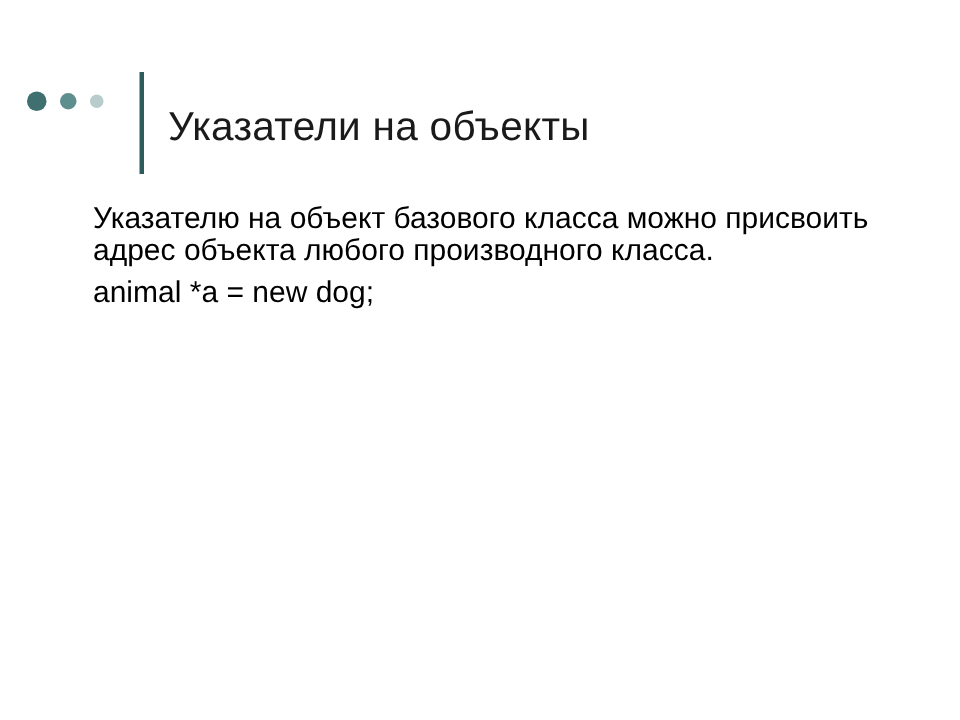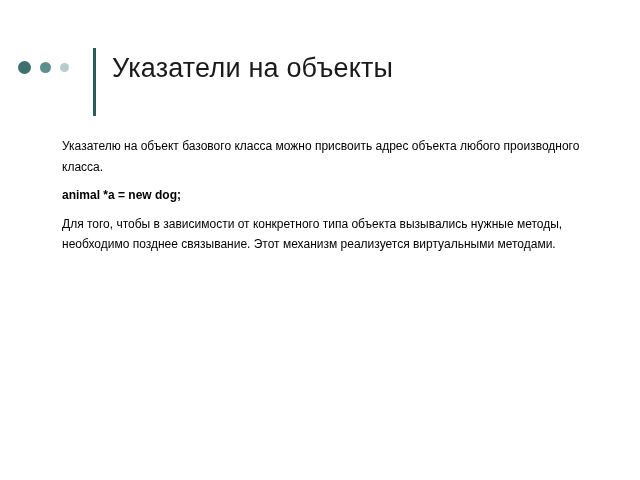--- a/index.html
+++ b/index.html
@@ -48,62 +48,60 @@
     position: absolute;
     left: 93px;
     top: 20px;
     width: 3px;
     height: 68px;
     background: #2e5c5c;
   }
   .slide-title {
     position: absolute;
     left: 112px;
-    top: 24px;
+    top: 40px;
     font-size: 27px;
     line-height: 32px;
     color: #1a1a1a;
     font-weight: normal;
     letter-spacing: 0.2px;
     white-space: nowrap;
   }
 
   
   .body {
     position: absolute;
     left: 62px;
     top: 136px;
     width: 530px;
   }
   .para {
-    font-size: 12px;
+    font-size: 20px;
     line-height: 20.5px;
     color: #000000;
     margin: 0 0 8px 0;
     text-align: left;
   }
   .para.code {
     font-family: "Liberation Sans", sans-serif;
-    font-weight: bold;
   }
 </style>
 </head>
 <body>
 
 <div class="slide">
 
   <div class="title-row">
     <div class="bullet-deco">
       <span class="dot d1"></span>
       <span class="dot d2"></span>
       <span class="dot d3"></span>
     </div>
     <div class="title-bar"></div>
     <div class="slide-title">Указатели на объекты</div>
   </div>
 
   <div class="body">
     <p class="para">Указателю на объект базового класса можно присвоить адрес объекта любого производного класса.</p>
     <p class="para code">animal *a = new dog;</p>
-    <p class="para">Для того, чтобы в зависимости от конкретного типа объекта вызывались нужные методы, необходимо позднее связывание. Этот механизм реализуется виртуальными методами.</p>
   </div>
 
 </div>
 
 </body></html>

